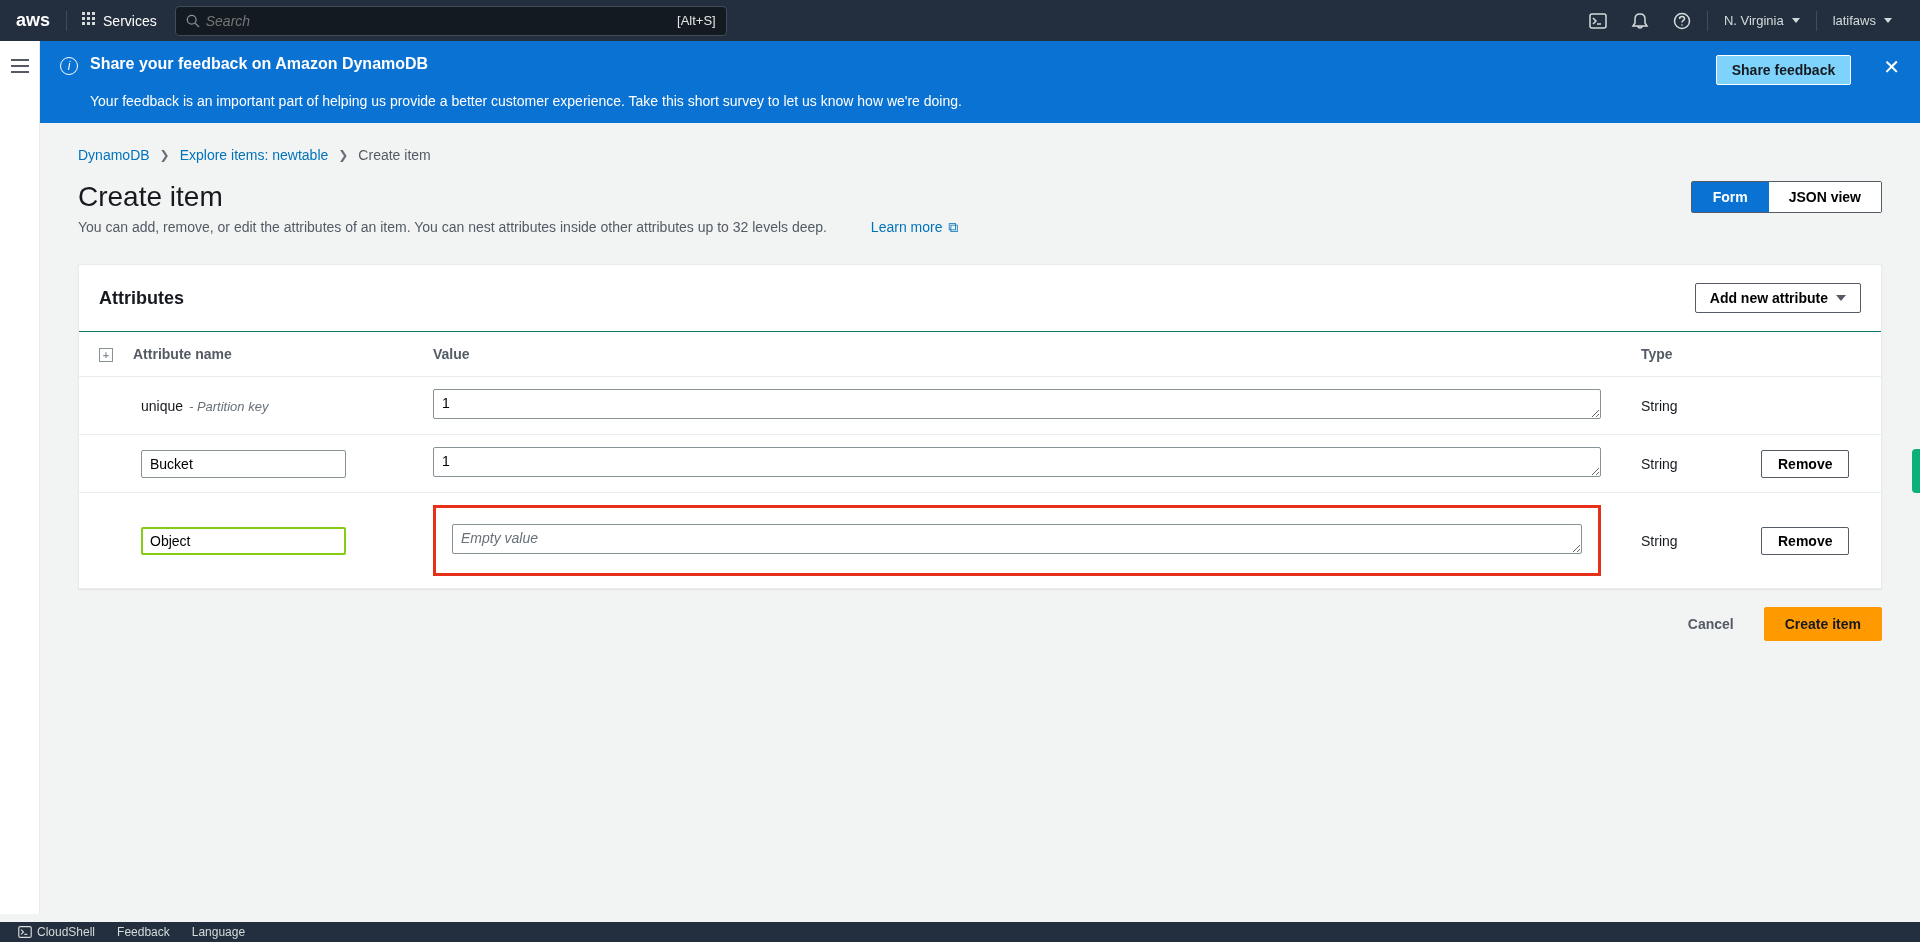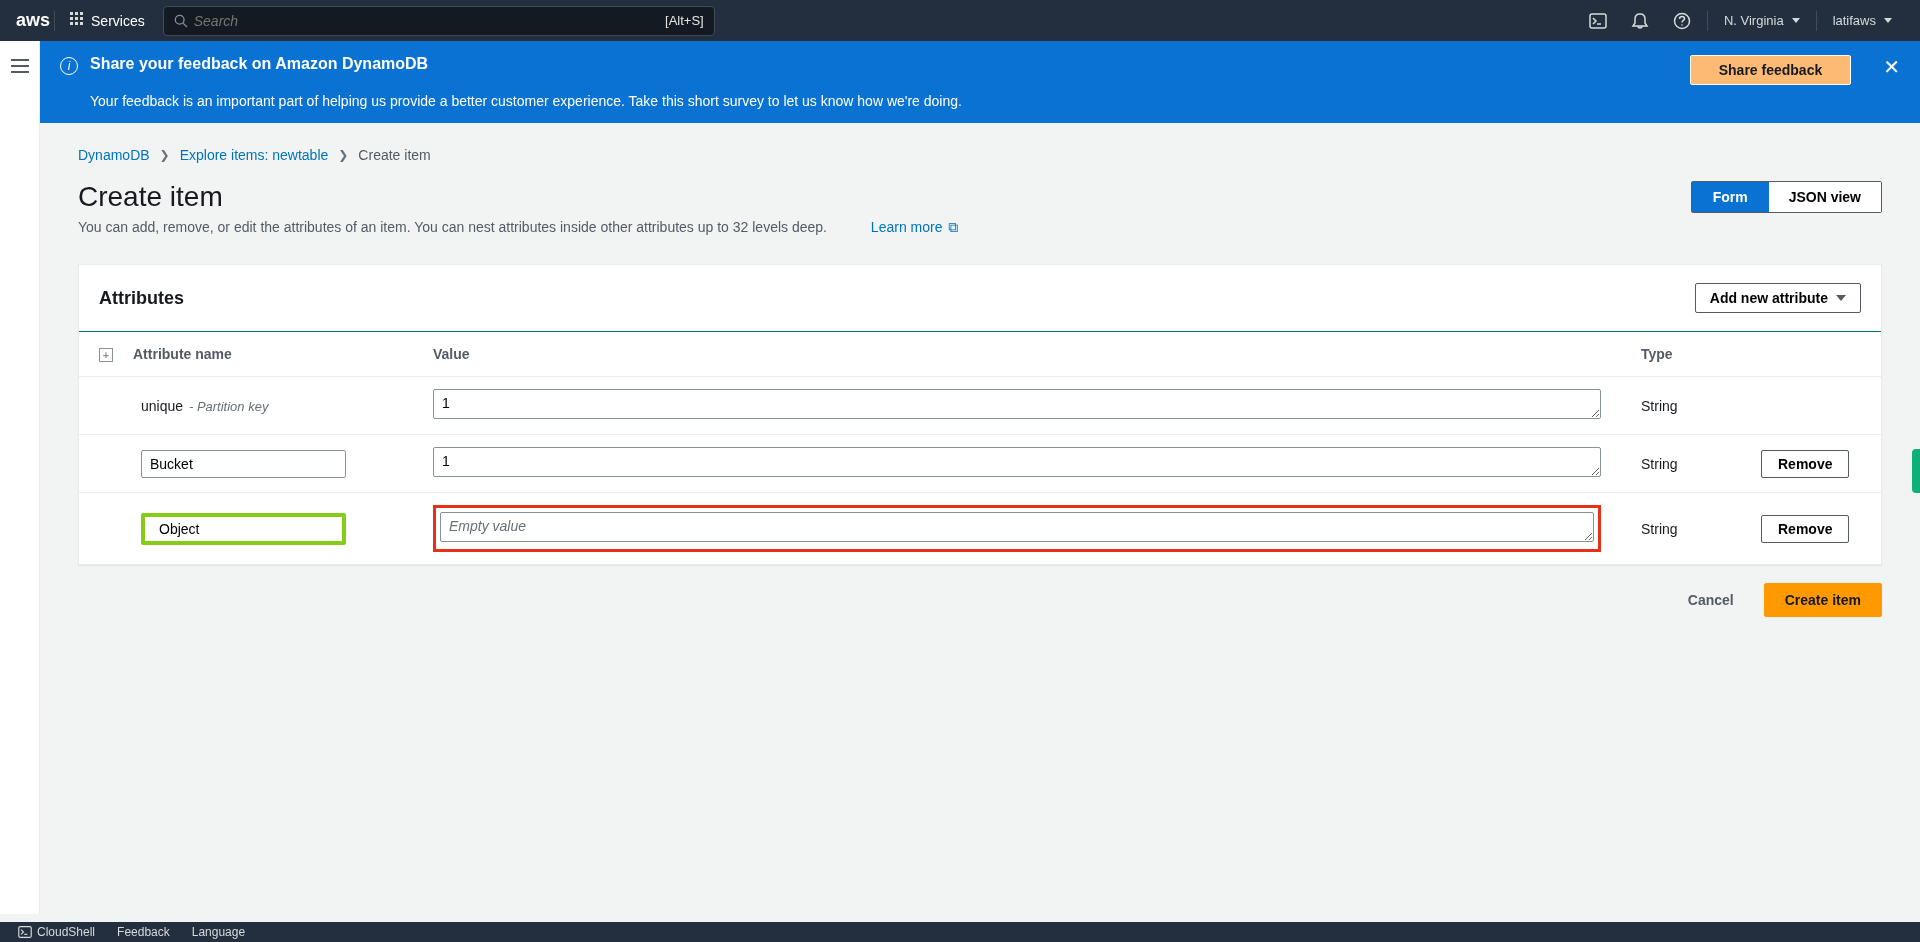--- a/index.html
+++ b/index.html
@@ -1,20 +1,20 @@
 <!DOCTYPE html>
 <html><head>
 <meta charset="utf-8">
 <style>
 * { margin: 0; padding: 0; box-sizing: border-box; font-family: "Amazon Ember", "Helvetica Neue", Arial, sans-serif; }
 body { background: #f2f3f3; font-size: 14px; color: #16191f; }
 
 
 .top-nav { background: #232f3e; height: 41px; display: flex; align-items: center; padding: 0 16px; color: #fff; }
-.aws-logo { font-size: 18px; font-weight: bold; color:#fff; margin-right:0; display:flex; align-items:center;}
+.aws-logo { font-size: 18px; font-weight: bold; color:#fff; margin-right:12px; display:flex; align-items:center;}
 .services-btn { display:flex; align-items:center; gap:6px; padding:0 10px; cursor:pointer; }
 .grid-icon { display:inline-block; width:16px; height:16px; }
 .search-wrap { flex:0 0 552px; margin-left:8px; height:30px; background:#131a22; border:1px solid #424b5a; border-radius:4px; display:flex; align-items:center; padding:0 10px; color:#879196;}
 .search-wrap input { flex:1; background:transparent; border:none; outline:none; color:#d5dbdb; font-style:italic; font-size:14px; padding-left:6px;}
 .search-shortcut { color:#e5e5e5; font-size:13px; }
 .top-nav-spacer { flex:1; }
 .top-icon { padding:0 12px; cursor:pointer; display:flex; align-items:center; color:#d5dbdb; }
 .sep { width:1px; height:20px; background:#424b5a; margin:0 4px;}
 .region-btn, .account-btn { padding:0 12px; cursor:pointer; color:#d5dbdb; font-size:13px; display:flex; align-items:center; gap:4px;}
 .caret-down { width:0;height:0;border-left:4px solid transparent;border-right:4px solid transparent;border-top:5px solid #d5dbdb; display:inline-block; margin-left:4px;}
@@ -26,21 +26,21 @@
 
 
 .main { margin-left:40px; margin-bottom:28px; }
 
 
 .banner { background:#0972d3; color:#fff; padding:14px 20px; display:flex; align-items:flex-start; gap:12px;}
 .banner-icon { width:18px; height:18px; border:1.5px solid #fff; border-radius:50%; display:flex; align-items:center; justify-content:center; font-size:12px; font-style:italic; flex-shrink:0; margin-top:2px;}
 .banner-text { flex:1; }
 .banner-title { font-weight:700; font-size:16px; margin-bottom:20px;}
 .banner-desc { font-size:14px; }
-.banner-btn { background:#fdba74; color:#16191f; border:1px solid #fff; border-radius:2px; padding:6px 28px; font-weight:700; cursor:pointer; font-size:14px;}
+.banner-btn { background:#7dd3fc; color:#16191f; border:1px solid #fff; border-radius:2px; padding:6px 15px; font-weight:700; cursor:pointer; font-size:14px;}
 .banner-close { cursor:pointer; margin-left:20px; font-size:20px; color:#fff; }
 
 
 .content { padding:24px 38px; }
 .breadcrumb { display:flex; align-items:center; gap:10px; font-size:14px; margin-bottom:18px;}
 .breadcrumb a { color:#0073bb; text-decoration:none; }
 .breadcrumb .chev { color:#687078; font-size:12px;}
 .breadcrumb .current { color:#545b64; }
 
 .page-head { display:flex; justify-content:space-between; align-items:flex-start; margin-bottom:6px;}
@@ -67,24 +67,24 @@
 .col-expand { width:28px; padding-left:20px !important; padding-right:0 !important;}
 .expand-icon { width:14px; height:14px; border:1px solid #879196; display:inline-flex; align-items:center; justify-content:center; font-size:11px; color:#879196; cursor:pointer;}
 .col-name { width:300px; }
 .col-value { }
 .col-type { width:120px; }
 .col-actions { width:140px; text-align:left;}
 
 .attr-name-static { padding-left:8px; }
 .partition-key { color:#687078; font-style:italic; font-size:13px; margin-left:2px;}
 .attr-name-input { width:205px; padding:5px 8px; border:1px solid #879196; border-radius:2px; font-size:14px; margin-left:8px;}
-.attr-name-input.focused { border:4px solid #84cc16; padding:4px 14px;}
+.attr-name-input.focused { border:2px solid #84cc16; padding:4px 7px;}
 .value-input { width:100%; min-height:30px; padding:5px 8px; border:1px solid #879196; border-radius:2px; font-size:14px; resize:both; font-family:inherit;}
 .value-input::placeholder { font-style:italic; color:#687078;}
-.highlighted-cell { border:3px solid #e6301a; padding:4px; }
+.highlighted-cell { border:3px solid #e6301a; padding:16px; }
 .remove-btn { background:#fff; border:1px solid #545b64; border-radius:2px; padding:5px 16px; font-weight:700; cursor:pointer; font-size:14px;}
 
 
 .action-row { display:flex; justify-content:flex-end; gap:14px; padding:18px 0;}
 .btn-cancel { background:transparent; border:none; font-weight:700; cursor:pointer; padding:8px 16px; font-size:14px; color:#545b64;}
 .btn-primary { background:#ff9900; border:1px solid #ff9900; color:#16191f; font-weight:700; padding:8px 20px; border-radius:2px; cursor:pointer; font-size:14px;}
 
 
 .bottom-bar { position:fixed; bottom:0; left:0; right:0; height:20px; background:#232f3e; color:#d5dbdb; display:flex; align-items:center; padding:0 18px; font-size:12px;}
 .bottom-bar .left { display:flex; gap:22px; align-items:center;}

